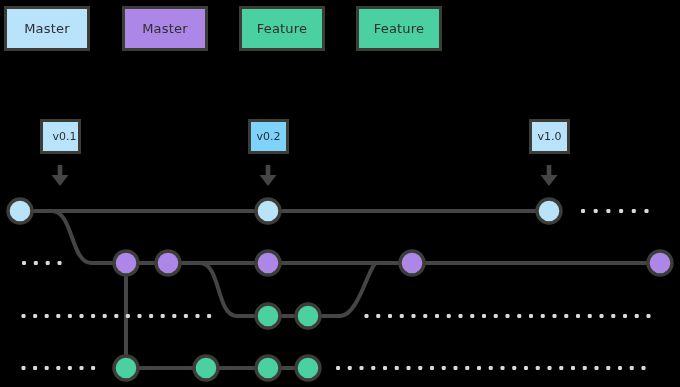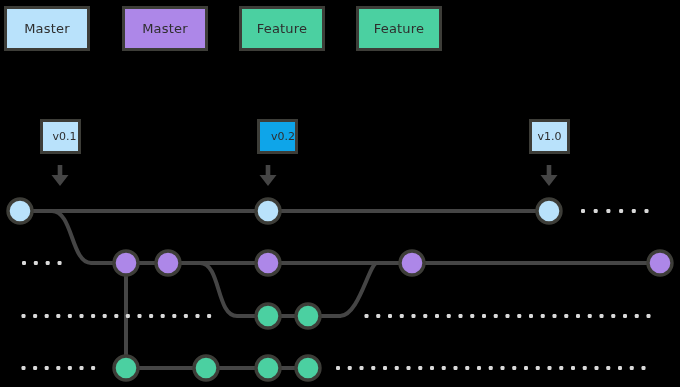--- a/index.html
+++ b/index.html
@@ -154,20 +154,20 @@
         <span>Feature</span>
       </div>
       <div class="legend-box" style="left: 356px; top: 6px; width: 86px; height: 45px; background: rgb(75, 208, 161); border-color: rgb(61, 61, 56); color: rgb(46, 46, 46);">
         <span>Feature</span>
       </div>
     </div>
   <div id="tags">
       <div class="tag-box" style="left: 40px; top: 119px; width: 41px; height: 35px; background: rgb(185, 226, 251); border-color: rgb(61, 61, 56); color: rgb(46, 46, 46); padding-left: 8px;">
         <span>v0.1</span>
       </div>
-      <div class="tag-box" style="left: 257px; top: 119px; width: 41px; height: 35px; background: #0ea5e9; border-color: rgb(61, 61, 56); color: rgb(46, 46, 46); justify-content: flex-end;">
+      <div class="tag-box" style="left: 248px; top: 119px; width: 41px; height: 35px; background: #7dd3fc; border-color: rgb(61, 61, 56); color: rgb(46, 46, 46);">
         <span>v0.2</span>
       </div>
       <div class="tag-box" style="left: 529px; top: 119px; width: 41px; height: 35px; background: rgb(185, 226, 251); border-color: rgb(61, 61, 56); color: rgb(46, 46, 46); text-align: right;">
         <span>v1.0</span>
       </div>
     </div>
 </div>
 
 </body></html>

